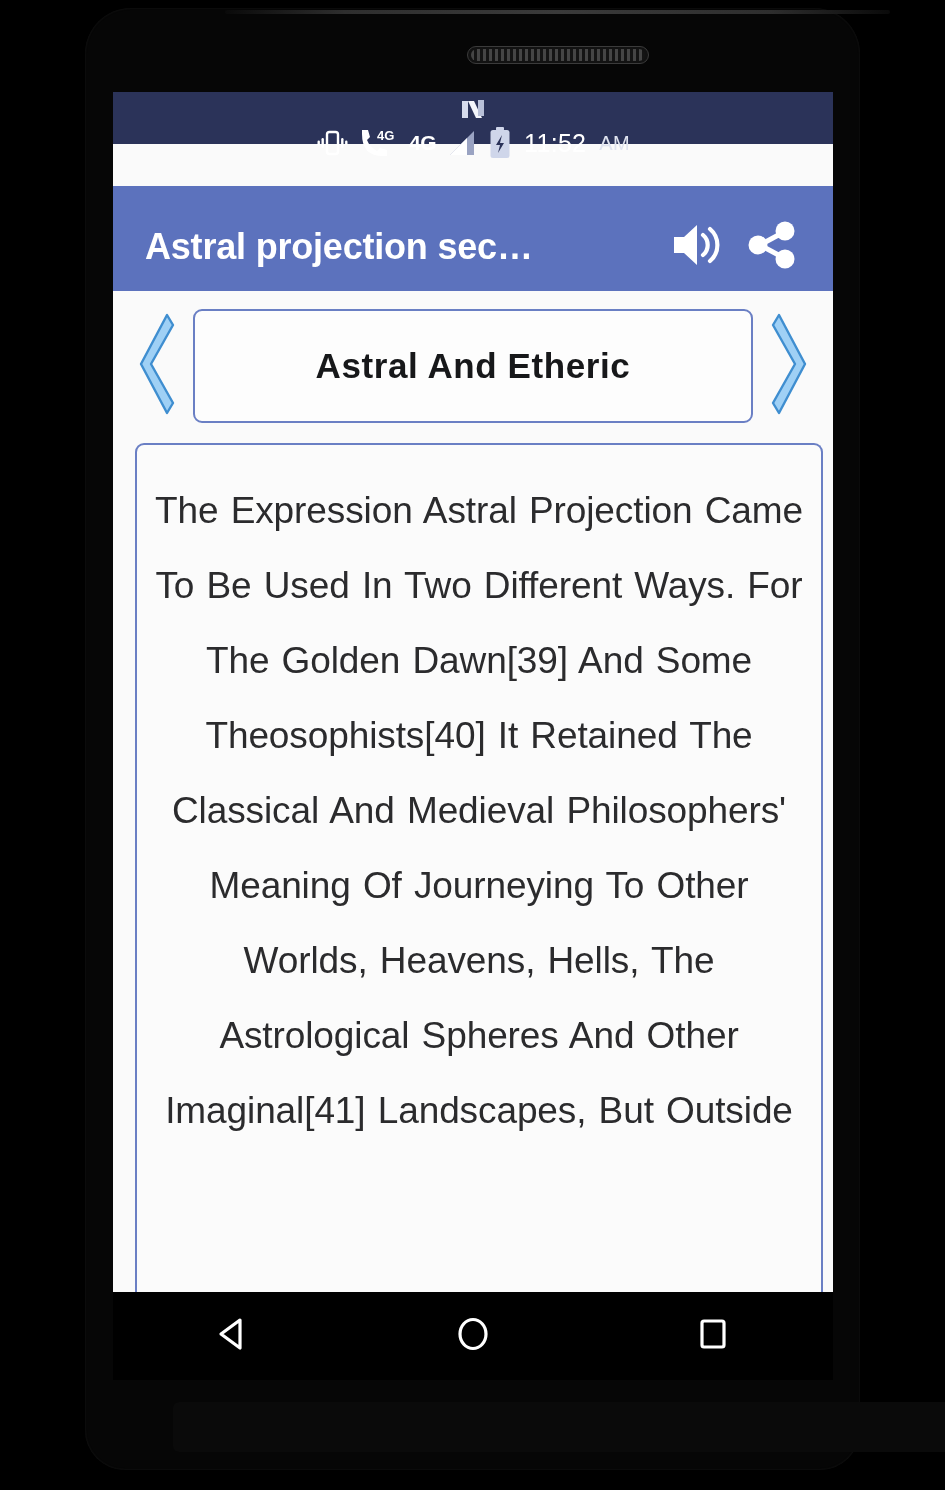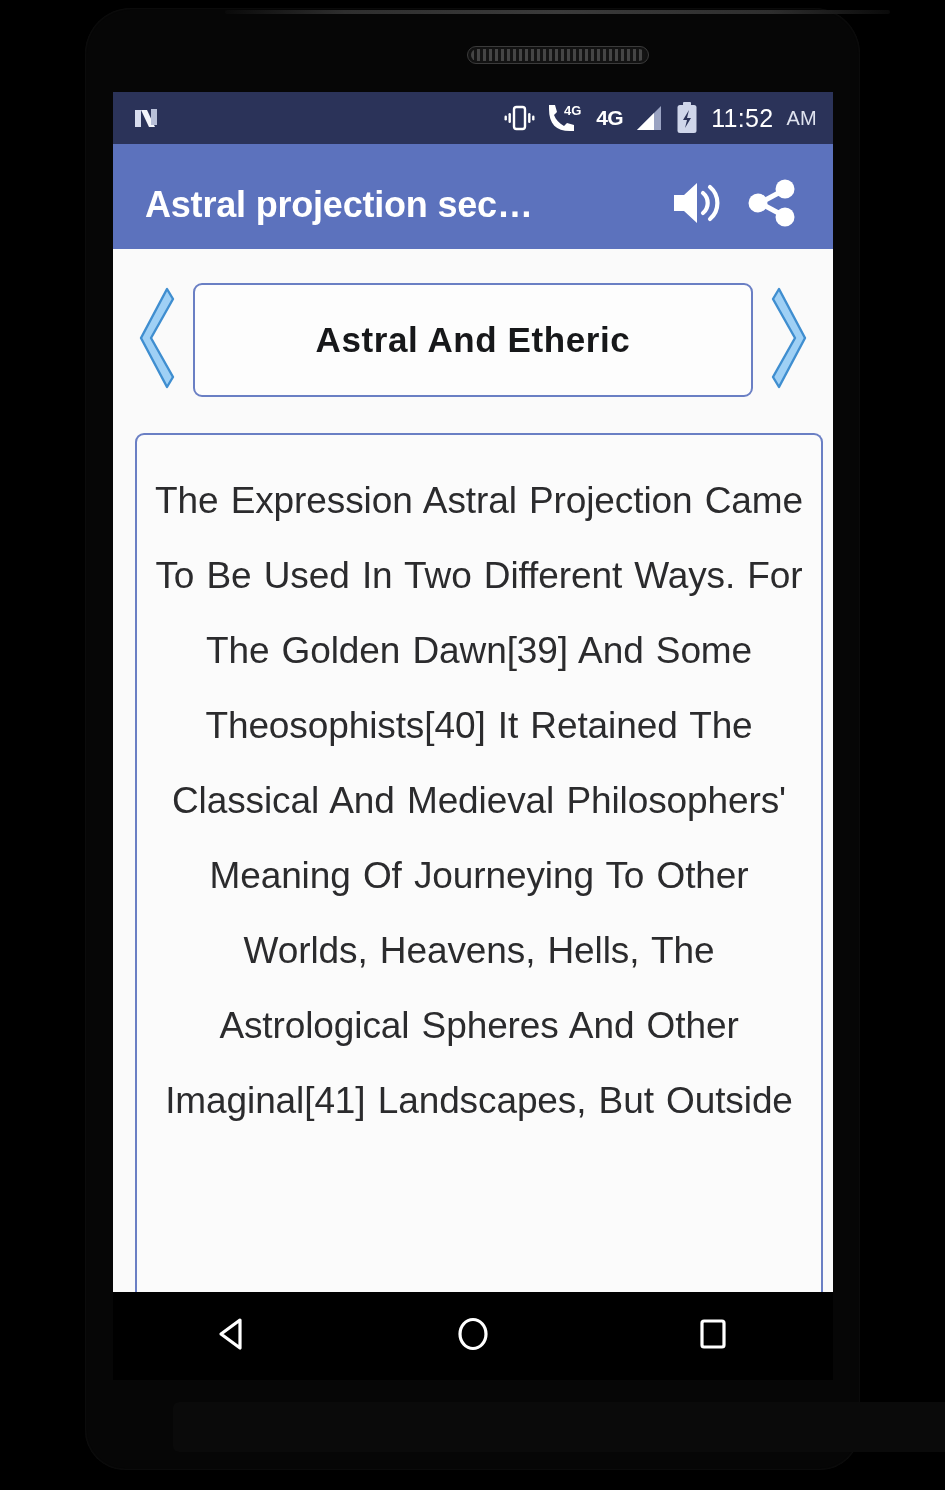--- a/index.html
+++ b/index.html
@@ -77,20 +77,21 @@
 
   
   .status-bar {
     height: 52px;
     background: #2b3359;
     display: flex;
     align-items: center;
     padding: 0 16px;
     box-sizing: border-box;
     color: #e9ecf5;
+    flex-direction: column;
   }
   .status-left { display: flex; align-items: center; flex: 1; }
   .status-right { display: flex; align-items: center; gap: 9px; }
   .nougat-n { display:block; }
   .vibrate-icon, .call4g-icon, .signal-icon, .battery-icon { display:block; }
   .tag-4g {
     font-size: 21px;
     font-weight: bold;
     letter-spacing: -0.5px;
     color: #ffffff;
@@ -110,20 +111,21 @@
   }
 
   
   .app-bar {
     height: 105px;
     background: #5c72bd;
     display: flex;
     align-items: center;
     padding: 16px 24px 0 32px;
     box-sizing: border-box;
+    margin-top: 42px;
   }
   .app-title {
     flex: 1;
     color: #ffffff;
     font-size: 36px;
     font-weight: bold;
     letter-spacing: -0.2px;
     white-space: nowrap;
     overflow: hidden;
   }
@@ -148,21 +150,21 @@
     height: 110px;
     display: flex;
     align-items: center;
     justify-content: center;
     cursor: pointer;
     flex: none;
   }
   .chapter-box {
     flex: 1;
     height: 110px;
-    margin: 16px 6px;
+    margin: 0 6px;
     border: 2px solid #6a7fc4;
     border-radius: 9px;
     background: #fdfdfd;
     display: flex;
     align-items: center;
     justify-content: center;
   }
   .chapter-title {
     font-size: 35px;
     font-weight: bold;

